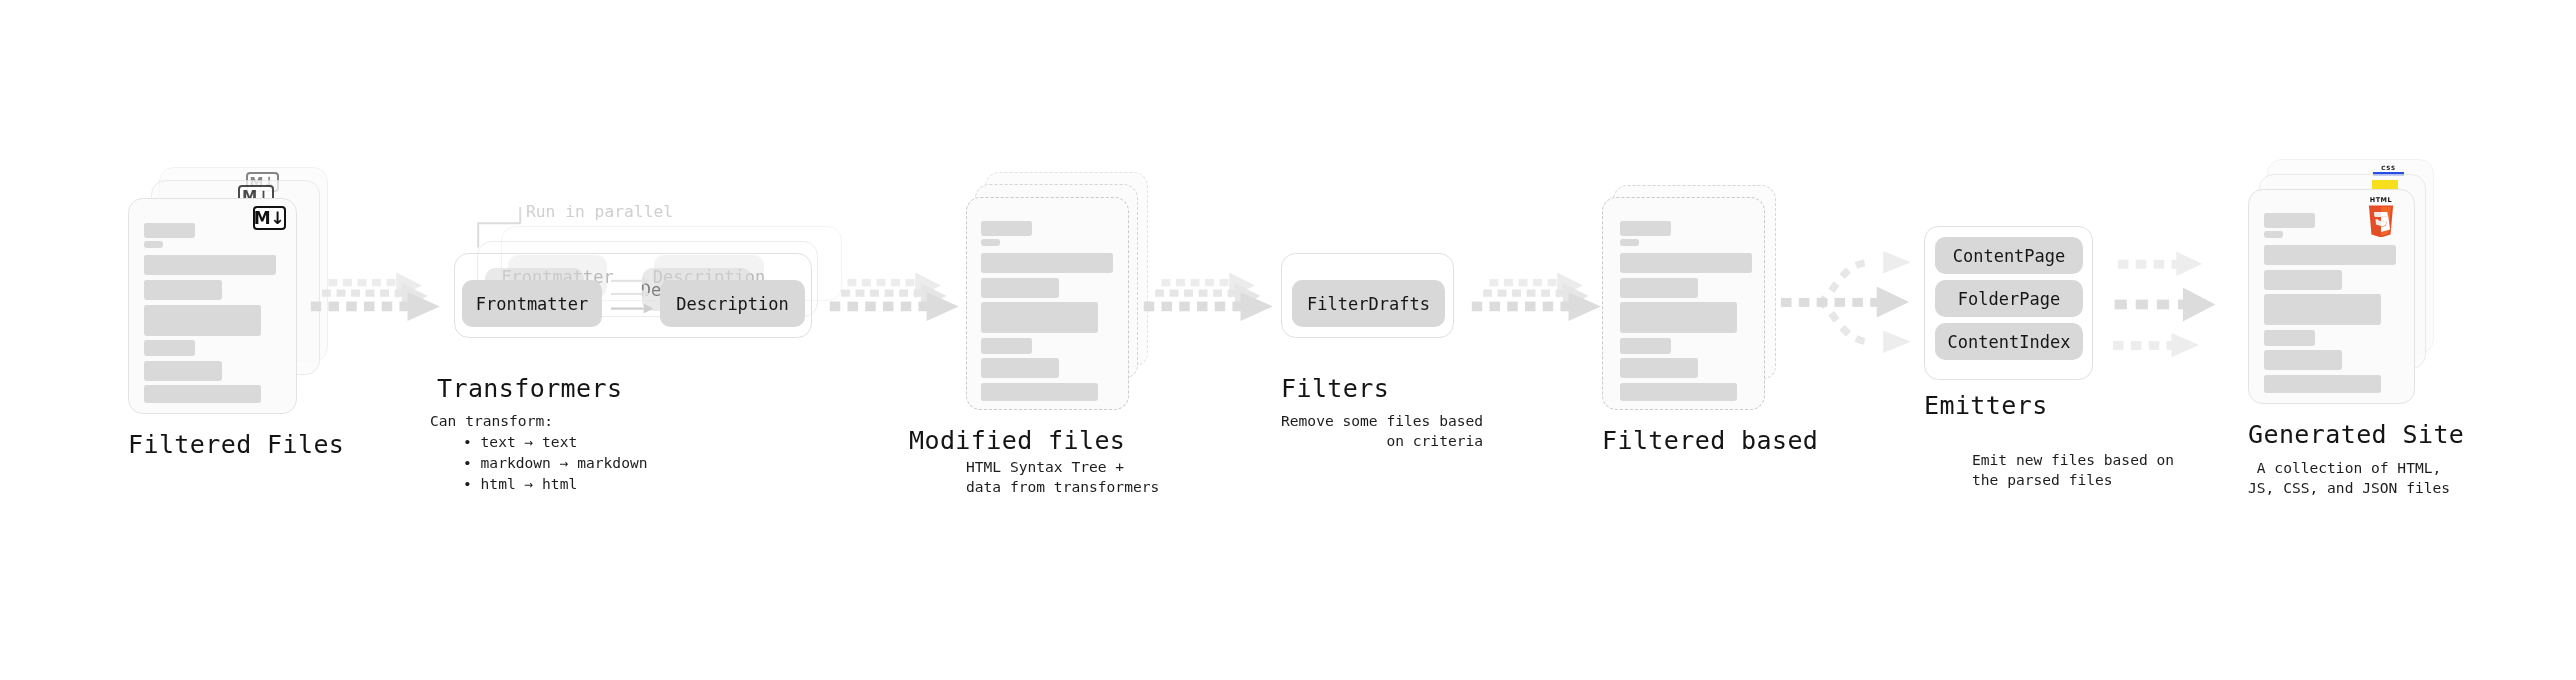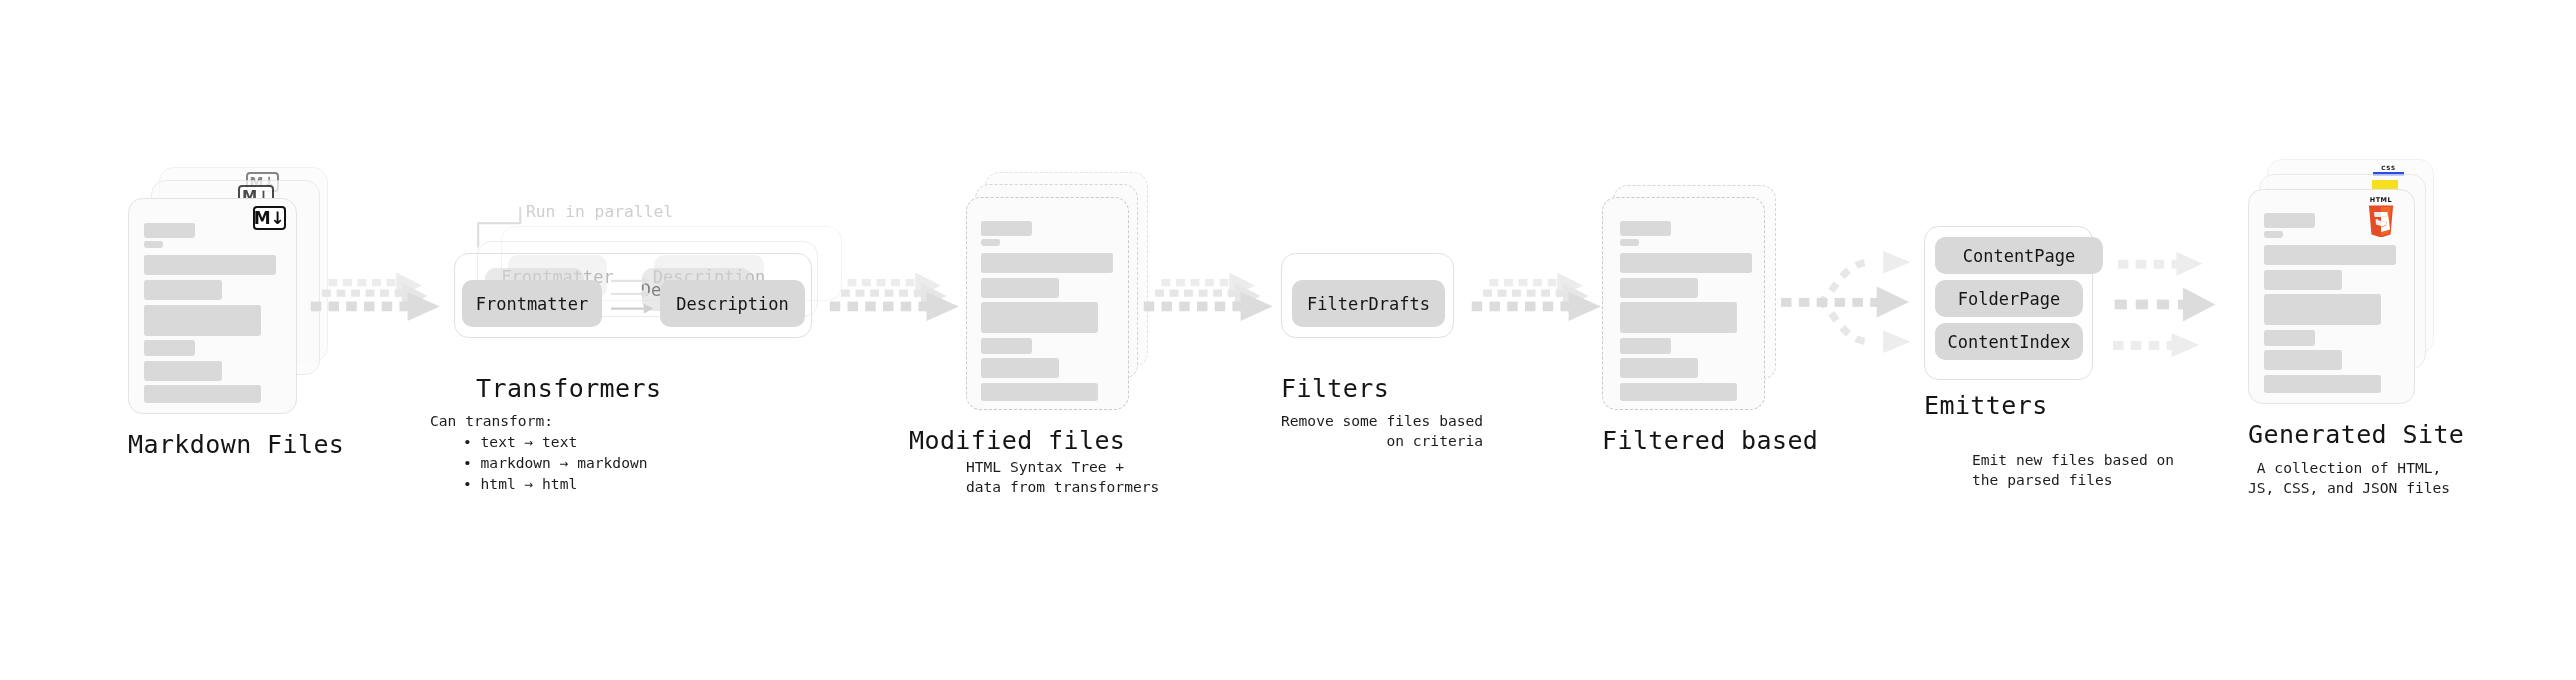--- a/index.html
+++ b/index.html
@@ -110,21 +110,21 @@
 
     <div class="skel" style="left:144px;top:223px;width:51px;height:14.6px;"></div>
     <div class="skel" style="left:144px;top:241px;width:18.7px;height:7.3px;"></div>
     <div class="skel" style="left:144px;top:255px;width:132px;height:19.5px;"></div>
     <div class="skel" style="left:144px;top:280px;width:78px;height:19.5px;"></div>
     <div class="skel" style="left:144px;top:305px;width:117px;height:31px;"></div>
     <div class="skel" style="left:144px;top:340px;width:51px;height:16.3px;"></div>
     <div class="skel" style="left:144px;top:361px;width:78px;height:20.3px;"></div>
     <div class="skel" style="left:144px;top:385px;width:117px;height:18px;"></div>
 
-    <div class="title" style="left:128px;top:430px;">Markdown Files</div>
+    <div class="title" style="left:128px;top:430px;">Filtered Files</div>
   </div>
 
   <svg class="abs" style="left:310px;top:279px;width:137px;height:50px;" viewBox="0 0 168 62">
     <g fill="#ececec">
       <rect x="22" y="0" width="11" height="9"></rect>
         <rect x="40" y="0" width="11" height="9"></rect>
       <rect x="58" y="0" width="11" height="9"></rect>
         <rect x="76" y="0" width="11" height="9"></rect>
       <rect x="94" y="0" width="11" height="9"></rect>
       <polygon points="106,-8 138,8 106,24"></polygon>
@@ -173,21 +173,21 @@
       </g>
       <polygon points="38,2 48,7 38,12" fill="#e2e2e2"></polygon>
       <polygon points="38,18 48,23 38,28" fill="#e2e2e2"></polygon>
       <path d="M0 41 L40 41" stroke="#cfcfcf" stroke-width="2.5" fill="none"></path>
       <polygon points="40,35 52,41 40,47" fill="#cfcfcf"></polygon>
     </svg>
 
     <div class="pill" style="left:462px;top:280px;width:140px;height:47px;">Frontmatter</div>
     <div class="pill" style="left:660px;top:280px;width:145px;height:47px;">Description</div>
 
-    <div class="title" style="left:476px;top:374px;">Transformers</div>
+    <div class="title" style="left:437px;top:374px;">Transformers</div>
     <div class="subtitle" style="left:430px;top:411px;">Can transform:</div>
     <div class="subtitle" style="left:463px;top:432px;">• text → text</div>
     <div class="subtitle" style="left:463px;top:453px;">• markdown → markdown</div>
     <div class="subtitle" style="left:463px;top:474px;">• html → html</div>
   </div>
 
   <svg class="abs" style="left:829px;top:279px;width:137px;height:50px;" viewBox="0 0 168 62">
     <g fill="#ececec">
       <rect x="22" y="0" width="11" height="9"></rect>
         <rect x="40" y="0" width="11" height="9"></rect>
@@ -331,21 +331,21 @@
       <rect x="44" y="70" width="13" height="11"></rect>
         <rect x="66" y="70" width="13" height="11"></rect>
       <rect x="88" y="70" width="13" height="11"></rect>
         <rect x="110" y="70" width="13" height="11"></rect>
       <polygon points="118,56 158,75 118,94"></polygon>
     </g>
   </svg>
 
   <div>
     <div class="panel" style="left:1924px;top:226px;width:169px;height:154px;"></div>
-    <div class="pill" style="left:1935px;top:237px;width:168px;height:37px;">ContentPage</div>
+    <div class="pill" style="left:1935px;top:237px;width:148px;height:37px;">ContentPage</div>
     <div class="pill" style="left:1935px;top:280px;width:148px;height:37px;">FolderPage</div>
     <div class="pill" style="left:1935px;top:323px;width:148px;height:37px;">ContentIndex</div>
 
     <div class="title" style="left:1924px;top:391px;">Emitters</div>
     <div class="subtitle" style="left:1924px;top:450px;margin-left:48px;">Emit new files based on
 the parsed files</div>
   </div>
 
   <svg class="abs" style="left:2113px;top:237px;width:130px;height:130px;" viewBox="0 0 160 160">
     <g fill="#ededed">

